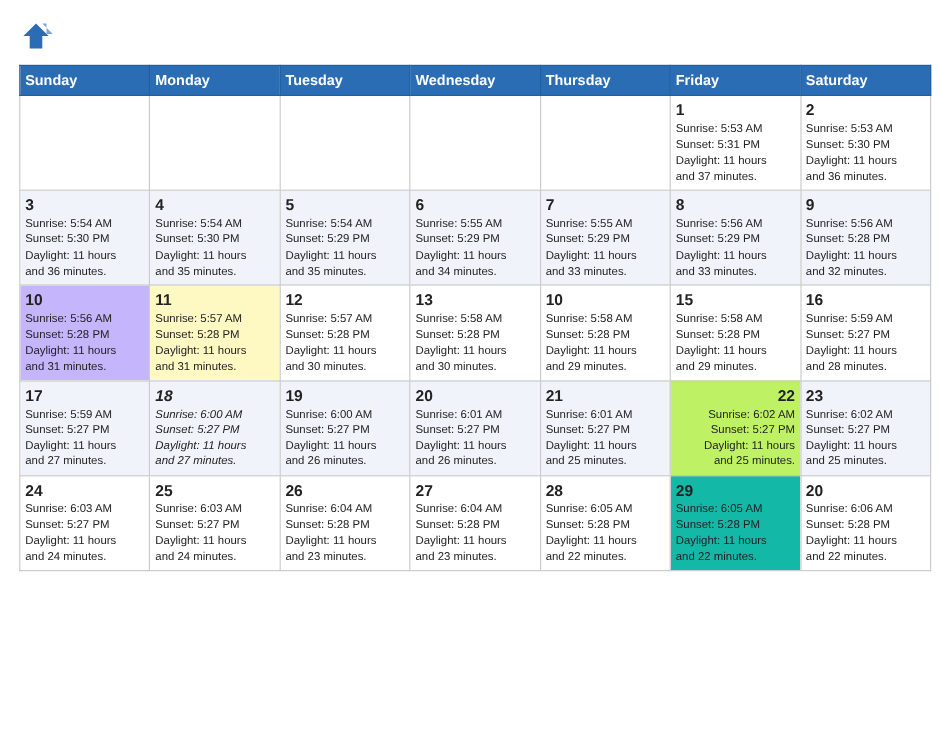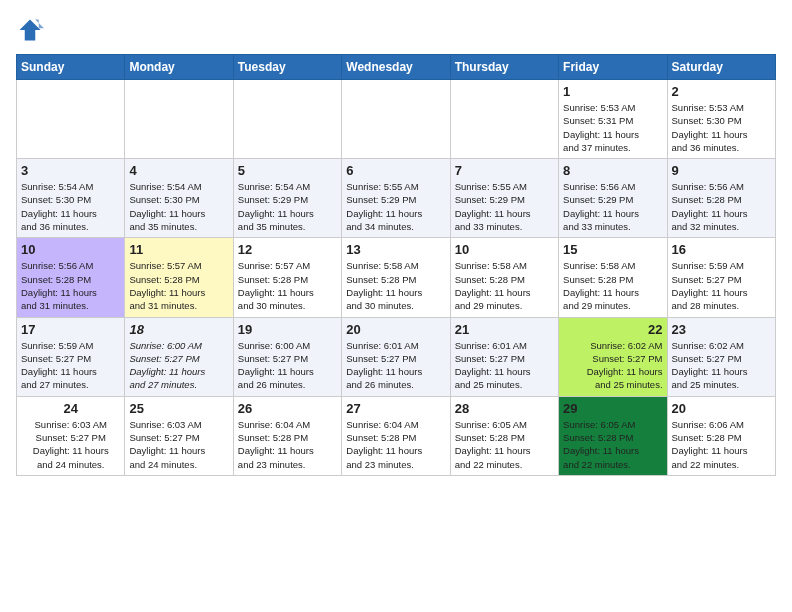--- a/index.html
+++ b/index.html
@@ -302,21 +302,21 @@
           </td>
           <td style="background: rgb(240, 244, 250);">
             <span class="day-num">23</span>
             <div class="day-info" style="white-space: pre-line;">Sunrise: 6:02 AM
 Sunset: 5:27 PM
 Daylight: 11 hours
 and 25 minutes.</div>
           </td>
         </tr>
         <tr class="row-odd">
-          <td style="background: rgb(255, 255, 255); text-align: center;">
+          <td style="background: rgb(255, 255, 255);">
             <span class="day-num">24</span>
             <div class="day-info" style="white-space: pre-line;">Sunrise: 6:03 AM
 Sunset: 5:27 PM
 Daylight: 11 hours
 and 24 minutes.</div>
           </td>
           <td style="background: rgb(255, 255, 255);">
             <span class="day-num">25</span>
             <div class="day-info" style="white-space: pre-line;">Sunrise: 6:03 AM
 Sunset: 5:27 PM
@@ -337,21 +337,21 @@
 Daylight: 11 hours
 and 23 minutes.</div>
           </td>
           <td style="background: rgb(255, 255, 255);">
             <span class="day-num">28</span>
             <div class="day-info" style="white-space: pre-line;">Sunrise: 6:05 AM
 Sunset: 5:28 PM
 Daylight: 11 hours
 and 22 minutes.</div>
           </td>
-          <td style="background: #15803d; margin-left: 48px;">
+          <td style="background: #14b8a6; margin-left: 48px;">
             <span class="day-num">29</span>
             <div class="day-info" style="white-space: pre-line;">Sunrise: 6:05 AM
 Sunset: 5:28 PM
 Daylight: 11 hours
 and 22 minutes.</div>
           </td>
           <td style="background: rgb(255, 255, 255);">
             <span class="day-num">20</span>
             <div class="day-info" style="white-space: pre-line;">Sunrise: 6:06 AM
 Sunset: 5:28 PM

